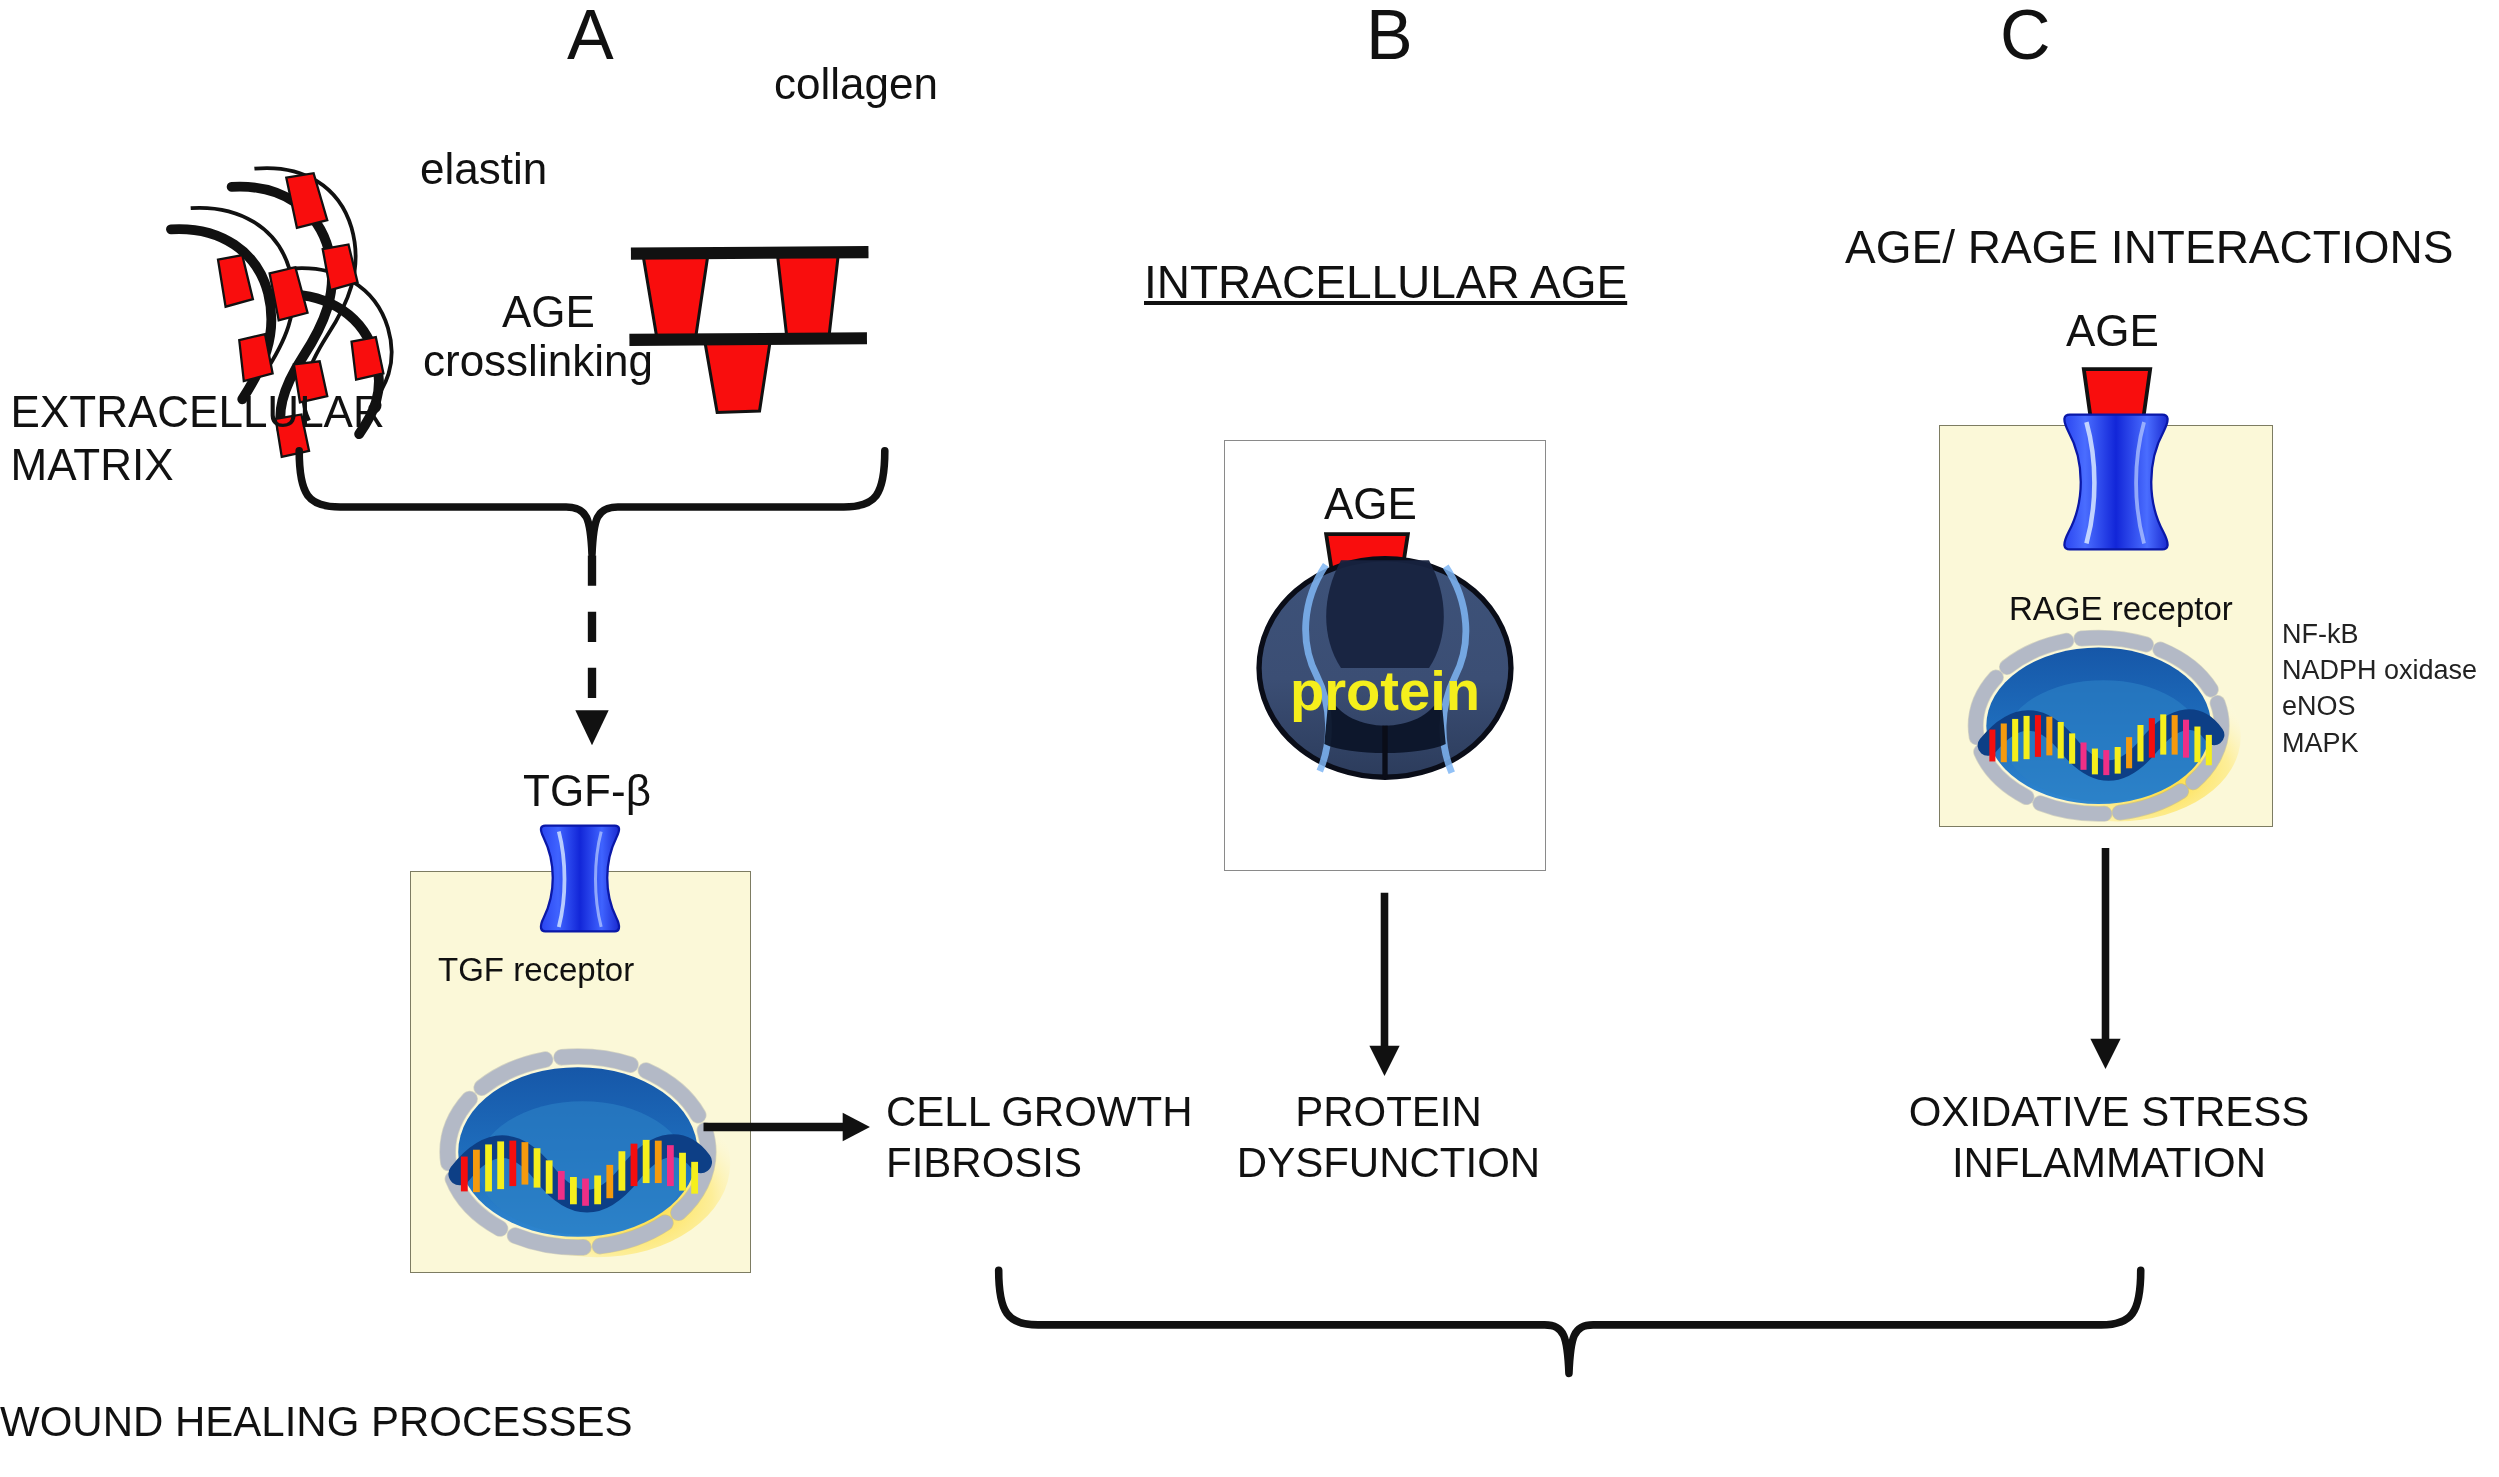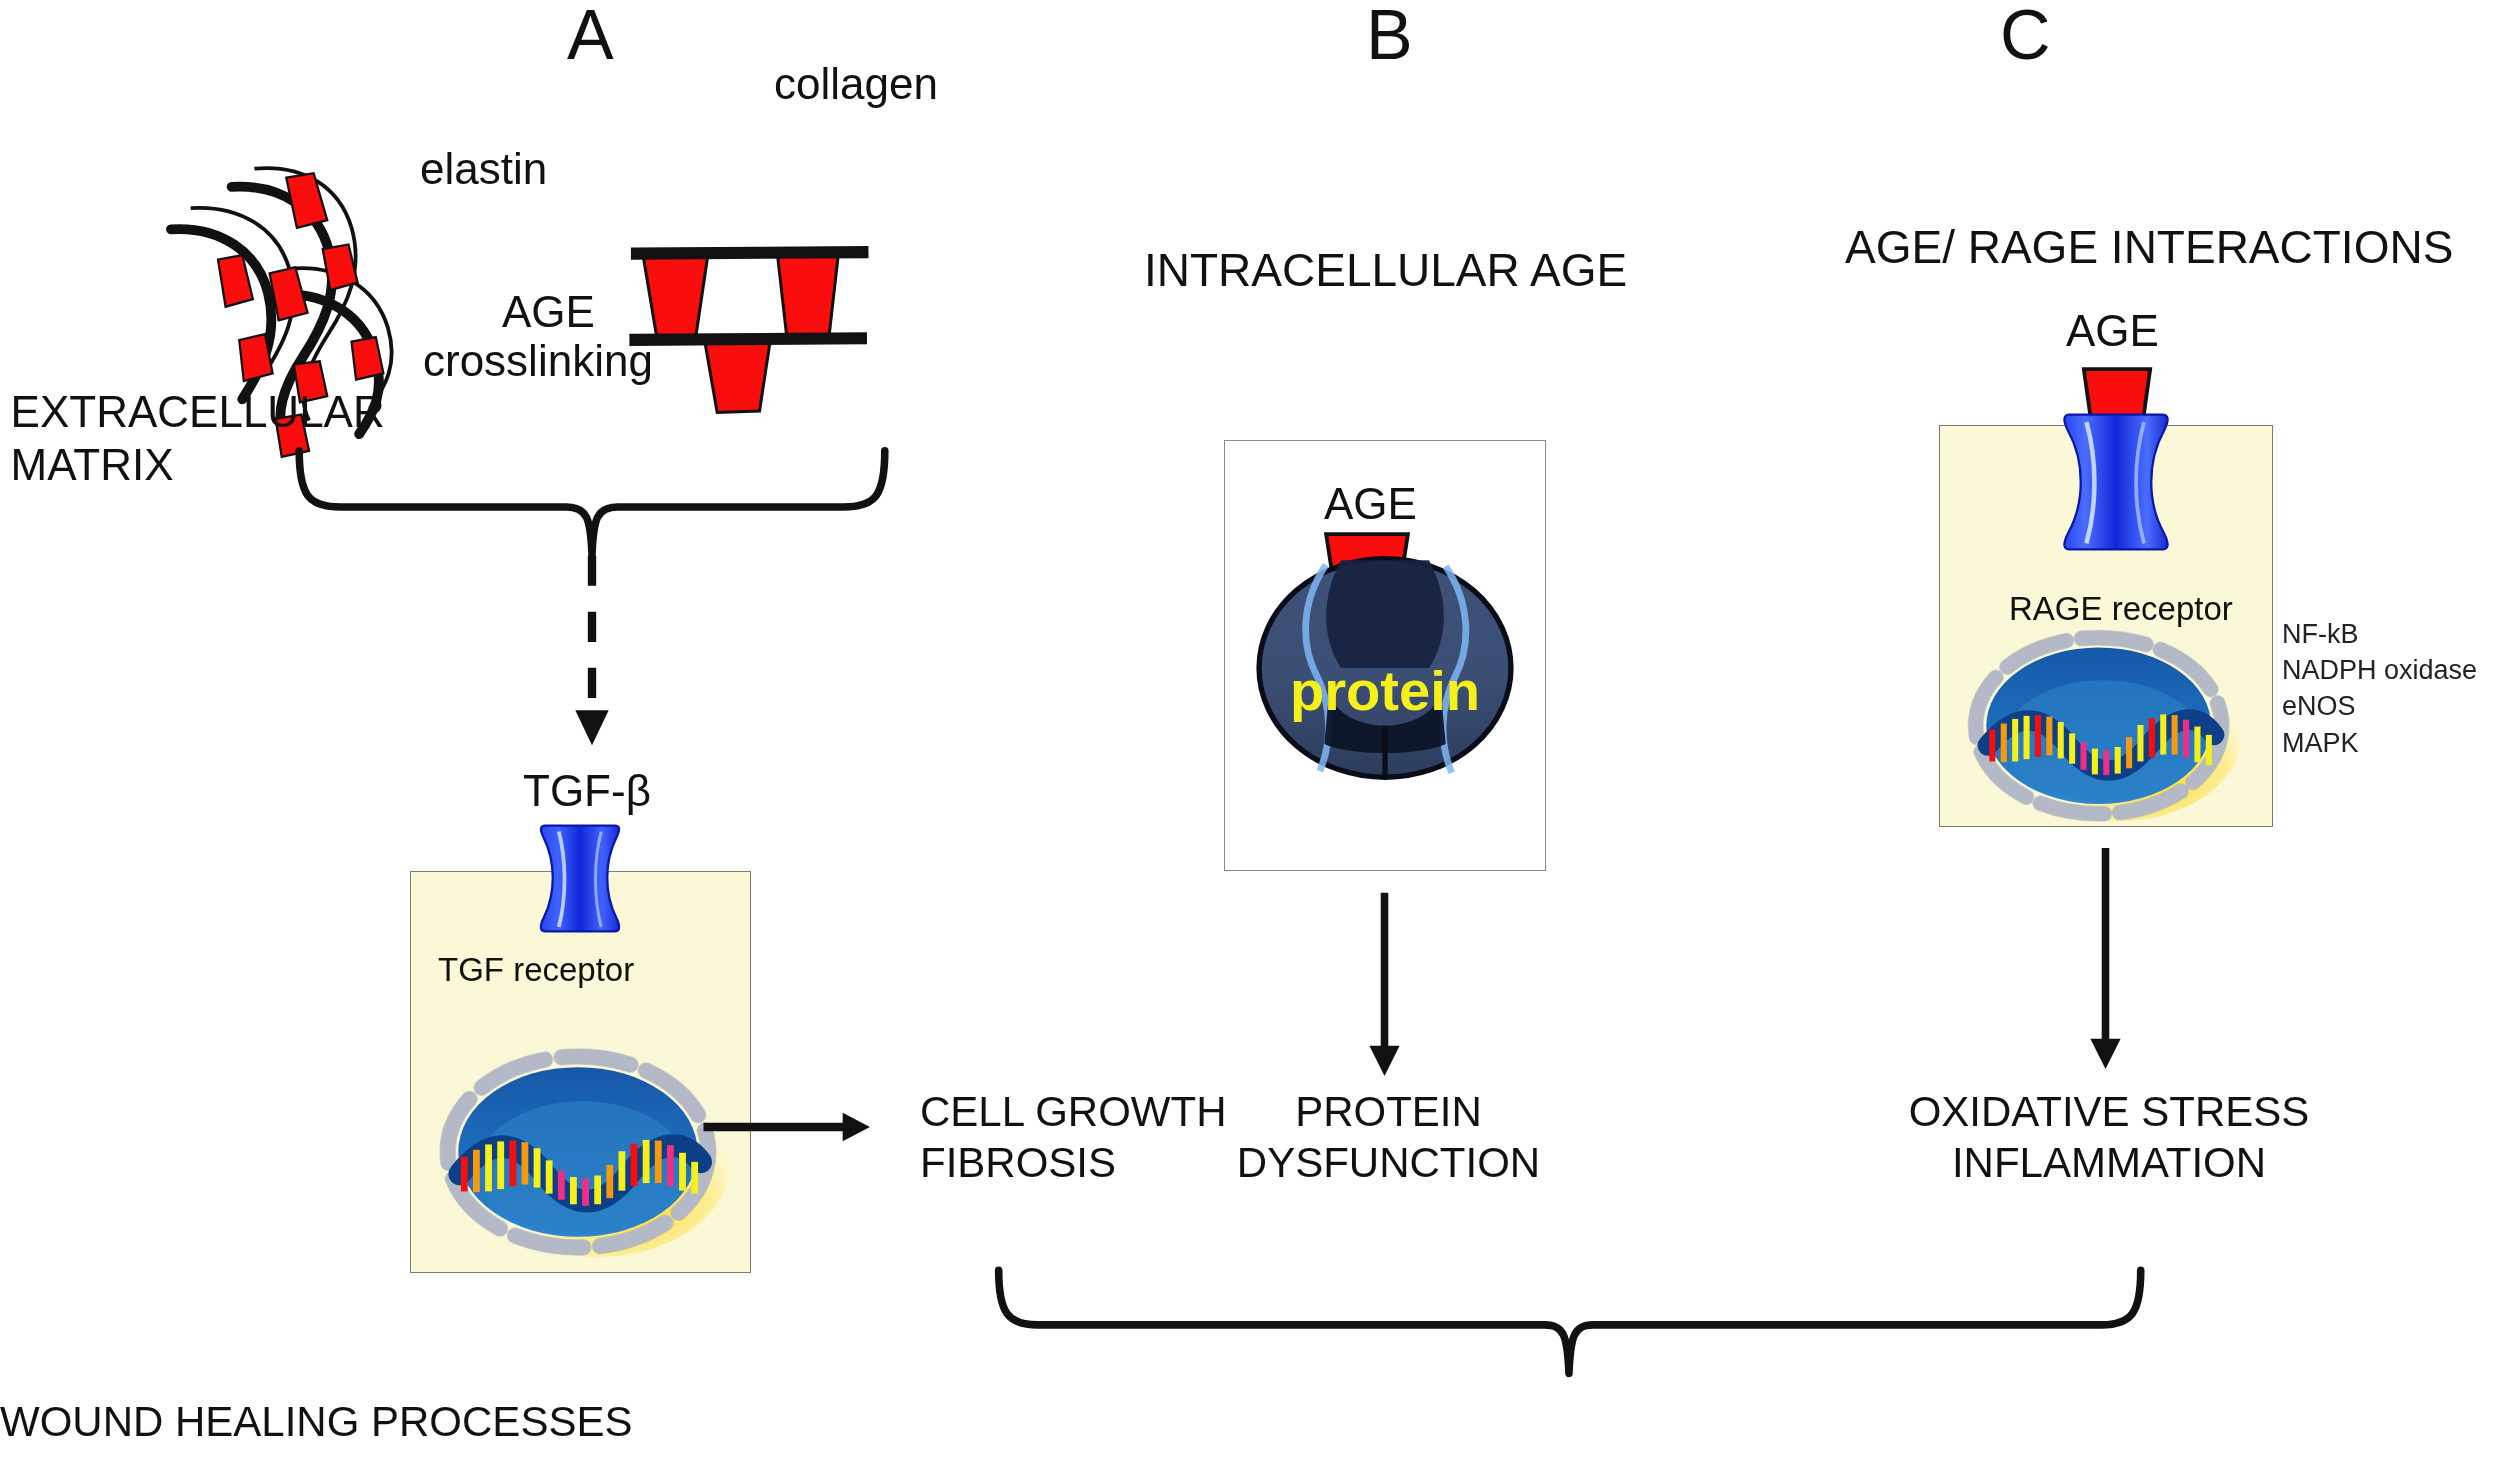--- a/index.html
+++ b/index.html
@@ -154,26 +154,26 @@
   </svg>
 </div>
 
 <div class="abs" style="left:702px;top:1104px;width:174px;height:46px;">
   <svg width="174" height="46" viewBox="0 0 230 60">
     <line x1="2" y1="30" x2="196" y2="30" stroke="#111" stroke-width="11"></line>
     <polygon points="222,30 186,11 186,49" fill="#111"></polygon>
   </svg>
 </div>
 
-<div class="abs out" style="left:886px;top:1086px;margin-left:34px;">
+<div class="abs out" style="left:886px;top:1086px;">
   <div>CELL GROWTH</div>
   <div>FIBROSIS</div>
 </div>
 
-<div class="abs hdr" style="left:1144px;top:243px;">INTRACELLULAR AGE</div>
+<div class="abs hdr" style="left:1144px;top:255px;text-decoration:underline;">INTRACELLULAR AGE</div>
 
 <div class="abs whitebox" style="left:1224px;top:440px;width:322px;height:431px;"></div>
 
 <div class="abs lbl" style="left:1324px;top:479px;">AGE</div>
 
 <div class="abs" style="left:1320px;top:531px;width:94px;height:106px;">
   <svg width="94" height="106" viewBox="0 0 124 140">
     <polygon points="8,4 116,4 96,134 28,134" fill="#f90d0d" stroke="#111" stroke-width="5"></polygon>
   </svg>
 </div>

